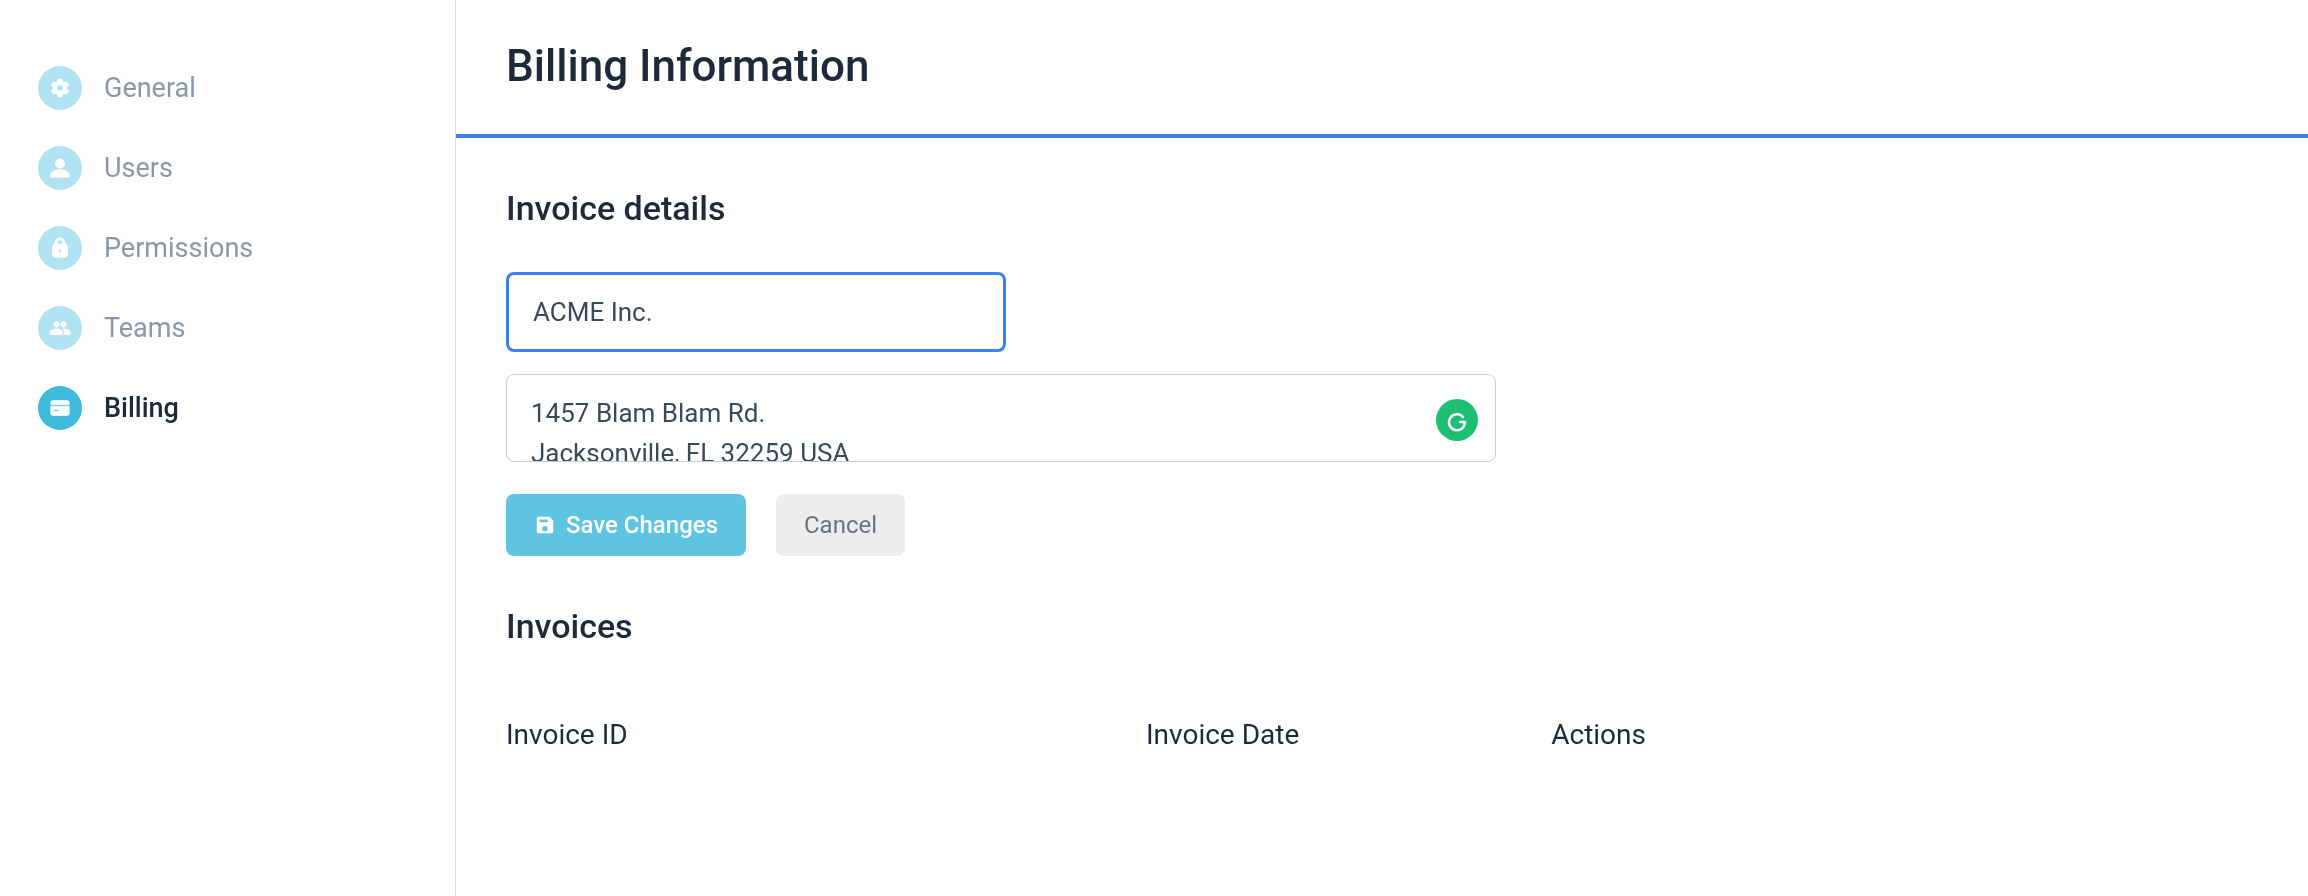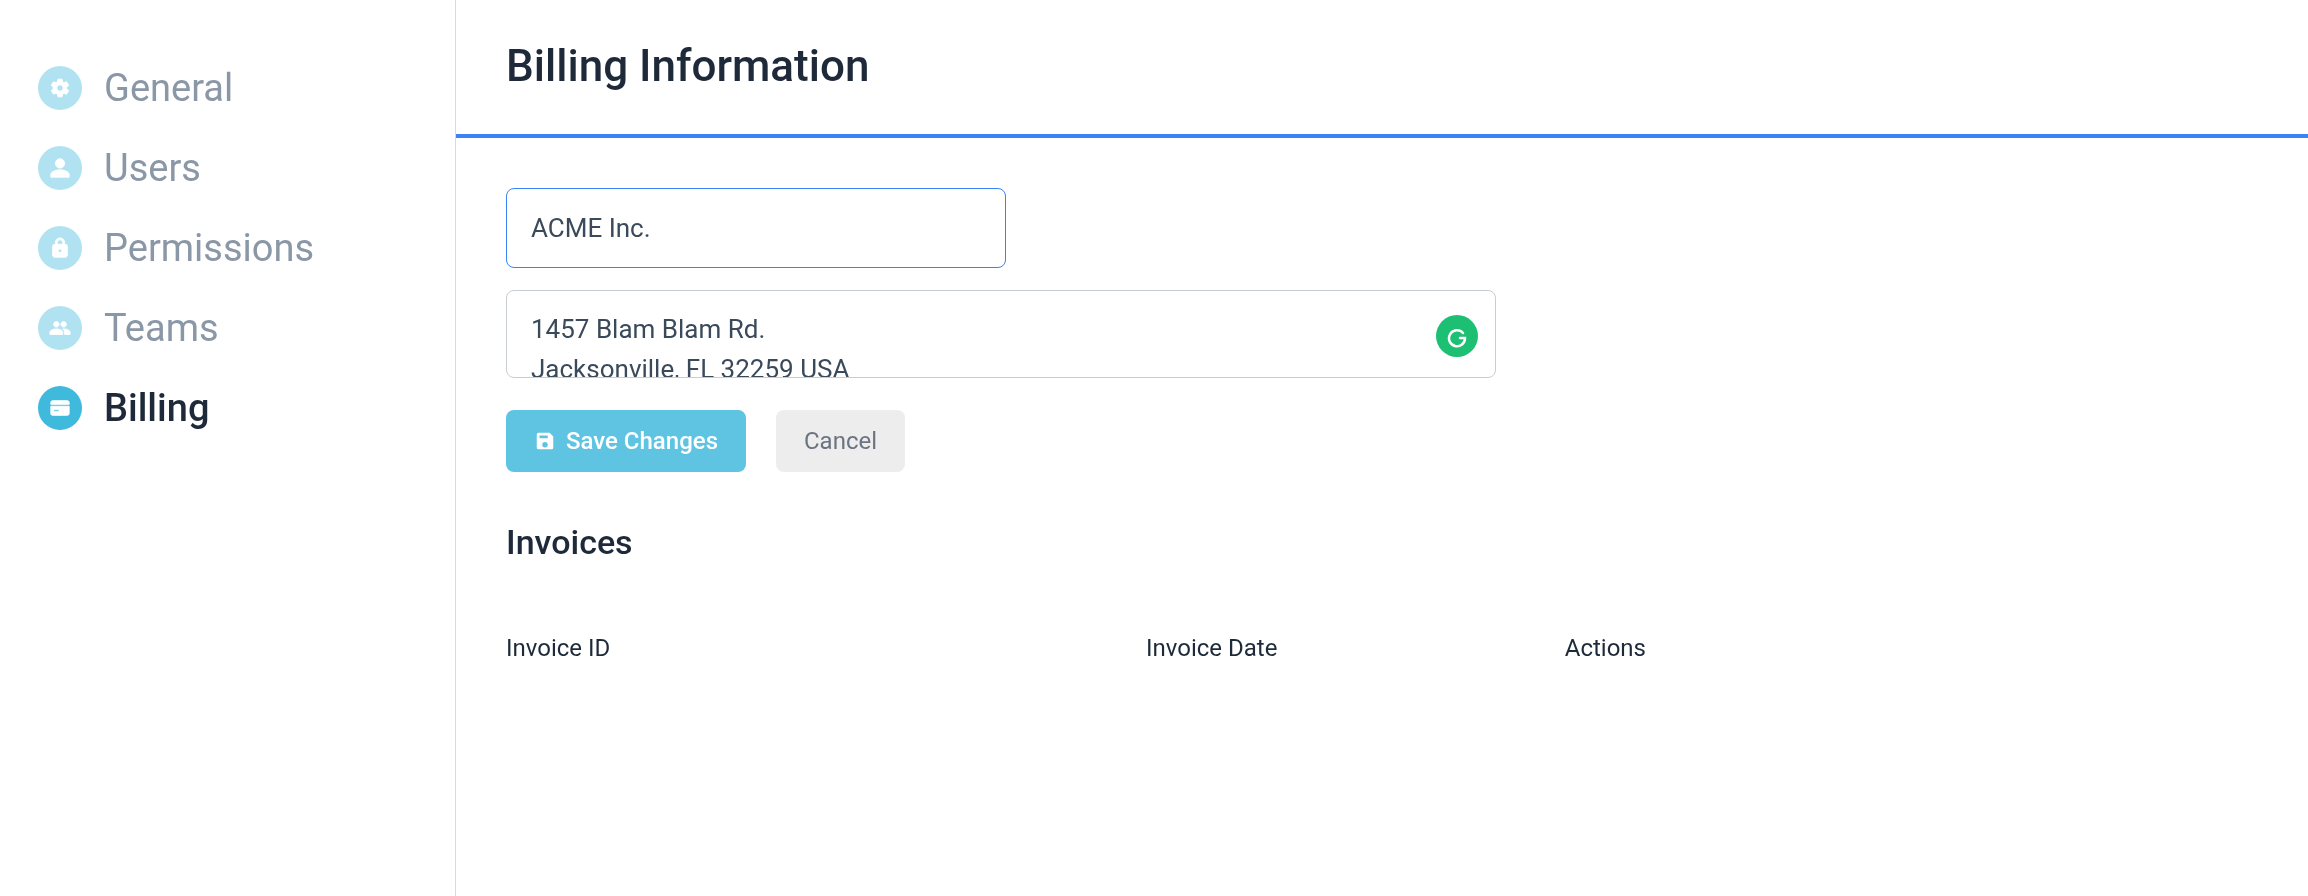--- a/index.html
+++ b/index.html
@@ -21,21 +21,21 @@
     border-right: 1px solid #d6dbdf;
     flex-shrink: 0;
   }
   .sidebar-item {
     display: flex;
     align-items: center;
     gap: 22px;
     padding: 18px 14px;
     cursor: pointer;
     color: #8a97a6;
-    font-size: 38px;
+    font-size: 27px;
     font-weight: 400;
     border-radius: 6px;
   }
   .sidebar-item.active {
     color: #1e2a3a;
     font-weight: 500;
   }
   .sidebar-icon {
     width: 44px;
     height: 44px;
@@ -83,21 +83,21 @@
     flex-direction: column;
     gap: 22px;
     margin-bottom: 22px;
   }
   .text-input {
     width: 500px;
     height: 80px;
     padding: 0 24px;
     font-size: 26px;
     color: #3a4a5a;
-    border: 1px solid #3b82f6;
+    border: 3px solid #3b82f6;
     border-radius: 8px;
     background: #ffffff;
     font-family: inherit;
   }
   .textarea-wrap {
     position: relative;
     width: 990px;
   }
   .textarea-input {
     width: 990px;
@@ -162,21 +162,21 @@
     width: 22px;
     height: 22px;
     fill: #ffffff;
   }
   .invoice-table-header {
     display: flex;
     padding: 0 50px;
     margin-top: 28px;
   }
   .invoice-col {
-    font-size: 24px;
+    font-size: 28px;
     color: #1e2a3a;
     font-weight: 400;
   }
   .col-id { flex: 0 0 640px; }
   .col-date { flex: 0 0 350px; }
   .col-amount { flex: 1; }
   .col-actions { flex: 0 0 150px; text-align: right; }
   .invoices-heading { margin-bottom: 0; }
 </style>
 </head>
@@ -226,20 +226,21 @@
       <span>Billing</span>
     </div>
   </nav>
 
   <main class="content">
     <header class="page-header">
       <h1>Billing Information</h1>
     </header>
 
     <section class="section">
+      <h2>Invoice details</h2>
 
       <div class="invoice-details-form">
         <input type="text" class="text-input" value="ACME Inc." style="">
         <div class="textarea-wrap">
           <textarea class="textarea-input" style="">1457 Blam Blam Rd.
 Jacksonville, FL 32259 USA</textarea>
           <span class="grammarly-badge">
             <svg viewBox="0 0 24 24" stroke-width="2.5" stroke-linecap="round">
                 <path d="M18 9a8 8 0 1 0 2 5h-5"></path>
               </svg>

